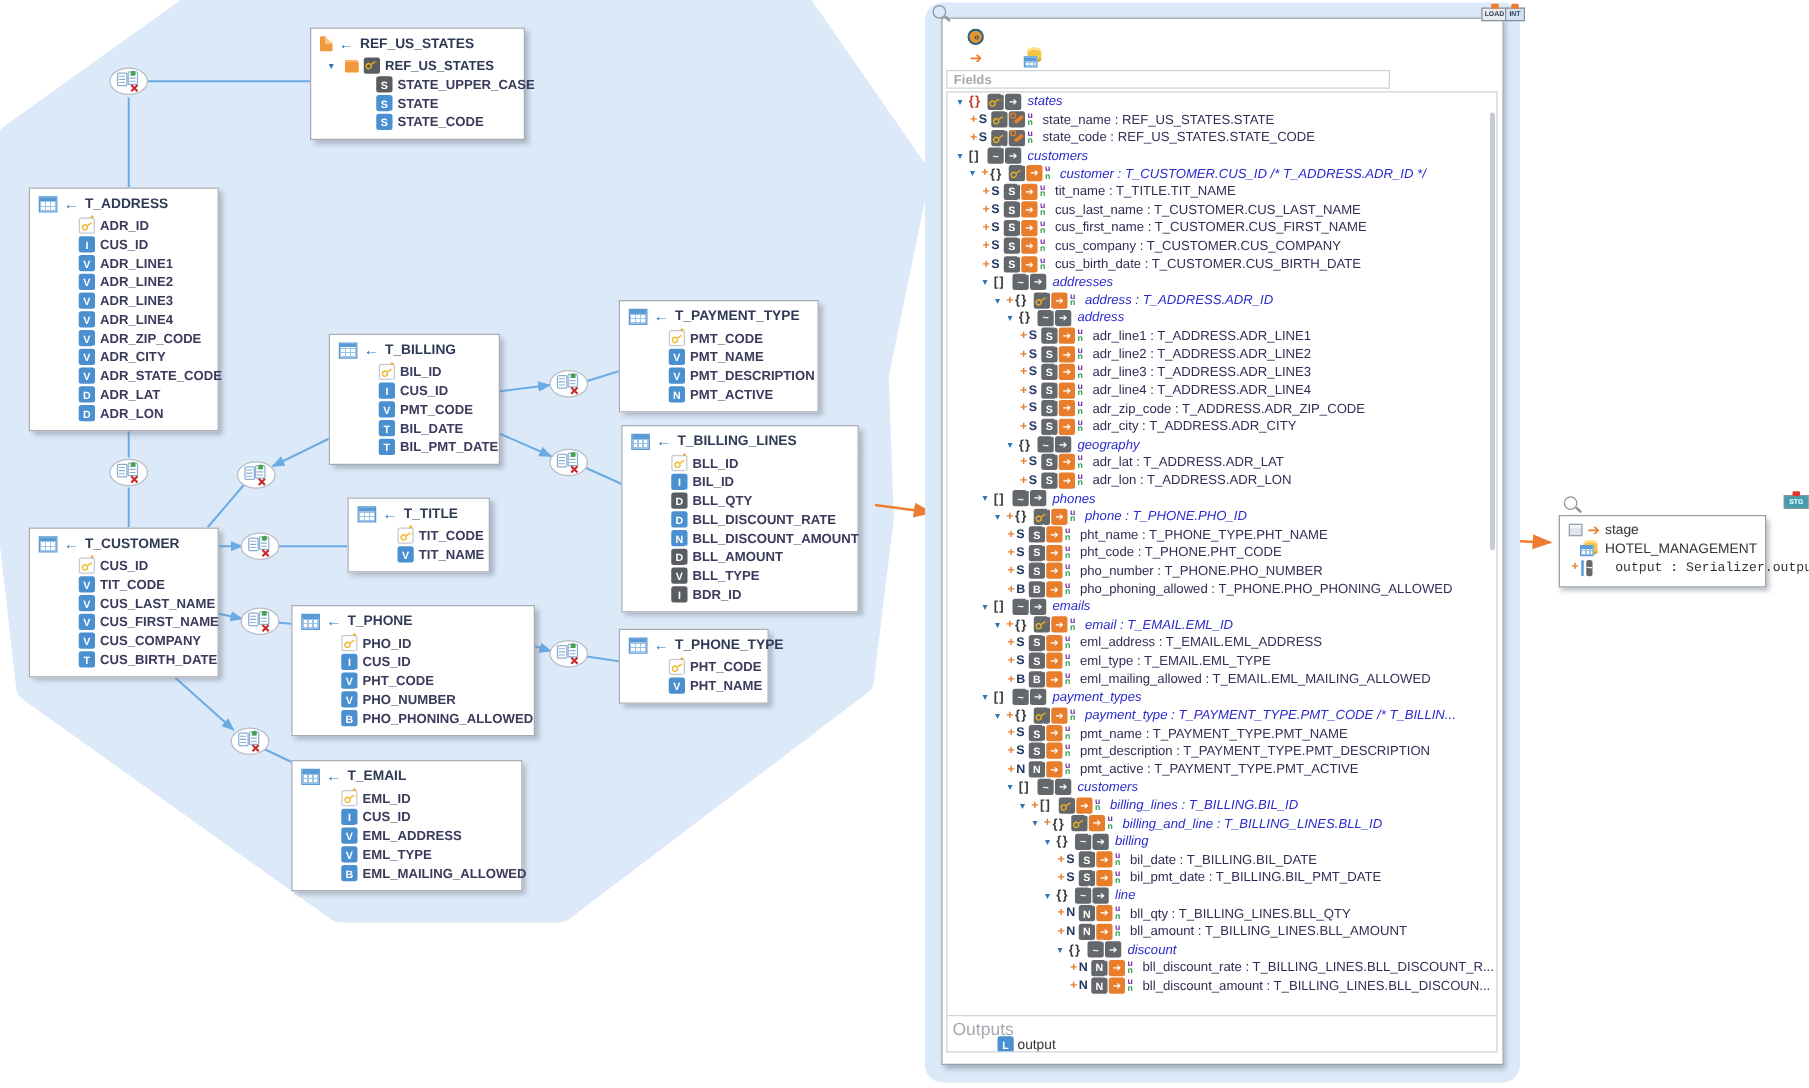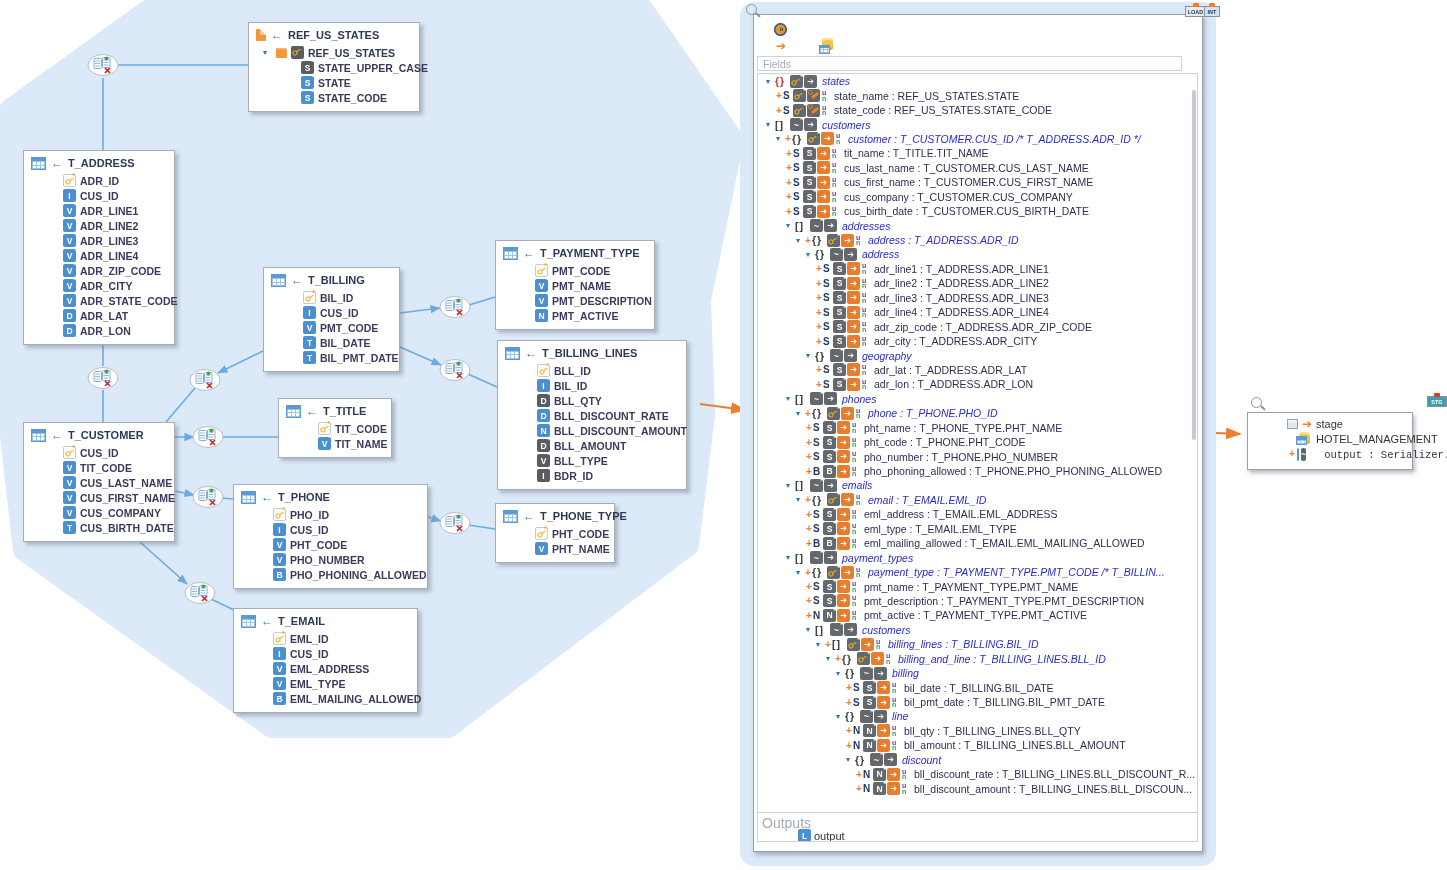--- a/index.html
+++ b/index.html
@@ -77,23 +77,23 @@
   .oarr{color:#ed7d31;font-weight:700;font-size:12px;line-height:10px;}
   .oarr::before{content:"\2794";}
   .ic-dbg{position:relative;width:16px;height:13px;flex:0 0 16px;}
   .ic-dbg .db{position:absolute;left:3px;top:0;width:11px;height:12px;background:#f4c445;
     border-radius:5px/2.5px;box-shadow:inset 0 2px 0 #ffe18e, inset 0 -2px 0 #d8a62a;}
   .ic-dbg .gr{position:absolute;left:0;bottom:0;width:11px;height:9px;border:1px solid #5b9bd5;background:
     linear-gradient(#5b9bd5 0 2.5px,rgba(0,0,0,0) 2.5px),
     repeating-linear-gradient(90deg,#9dc3e6 0 1px,rgba(0,0,0,0) 1px 3.3px),
     repeating-linear-gradient(0deg,#9dc3e6 0 1px,rgba(0,0,0,0) 1px 3px);background-color:#fff;box-sizing:border-box;}
 
-  .secbar{position:absolute;left:757px;width:425px;border:1px solid #cfd3d8;background:#fff;
+  .secbar{position:absolute;left:757px;width:355px;border:1px solid #cfd3d8;background:#fff;
     color:#a6aab0;font-size:10.5px;display:flex;align-items:center;padding-left:5px;
-    box-sizing:border-box;z-index:3;}
+    box-sizing:border-box;z-index:3;font-weight:bold;}
   .f-bar{top:56px;height:15px;}
   .inputbox{position:absolute;left:757px;top:73px;width:441px;height:769px;border:1px solid #cfd3d8;
     background:#fff;box-sizing:border-box;z-index:3;overflow:hidden;}
   .in-label{color:#a6aab0;font-size:10.5px;padding:3px 0 1px 5px;}
   .out-divider{position:absolute;left:0;right:0;top:738px;border-top:1px solid #cfd3d8;}
   .out-label{position:absolute;left:4px;top:741px;color:#a6aab0;font-size:14px;}
   .out-row{position:absolute;left:26px;top:755px;display:flex;align-items:center;gap:3px;
     font-size:11px;color:#333;}
   .scrollthumb{position:absolute;right:1px;top:16px;width:4px;height:350px;background:#c6cbd2;border-radius:2px;}
 
@@ -141,21 +141,21 @@
   .ic-arr-o::before,.ic-arr-g::before{content:"\2794";font-size:8px;}
   .mini{display:none;flex-direction:column;width:8px;line-height:5.5px;margin-left:1px;}
   .k-keyed .mini,.k-leaf .mini,.k-leafkey .mini{display:flex;}
   .mini .mt{color:#7030a0;font-size:7px;font-weight:700;}
   .mini .mb{color:#2e9e4f;font-size:7px;font-weight:700;}
   .lab{margin-left:4px;color:#2e2e55;}
   .k-root .lab,.k-group .lab,.k-keyed .lab{color:#2a2acc;font-style:italic;}
 
   
   .stagebox{position:absolute;left:1247px;top:412px;width:166px;height:58px;background:#fff;
-    border:1px solid #9aa0a8;box-shadow:2px 3px 4px rgba(110,120,135,.5);z-index:2;box-sizing:border-box;padding-left:32px;}
+    border:1px solid #9aa0a8;box-shadow:2px 3px 4px rgba(110,120,135,.5);z-index:2;box-sizing:border-box;}
   .stg-row{display:flex;align-items:center;gap:4px;white-space:nowrap;font-size:11px;color:#333;}
   .stg-r1{padding:5px 0 0 7px;}
   .stg-r2{padding:2px 0 0 16px;}
   .stg-r3{padding:3px 0 0 9px;font-size:10.5px;gap:2px;font-family:Liberation Mono, monospace;}
   .ic-cube{width:11px;height:10px;background:#dfe5ea;border:1px solid #98a2ab;
     box-shadow:inset 0 2.5px 0 #f2f5f8;box-sizing:border-box;}
   .plus2{color:#e87e2b;font-weight:700;font-size:10px;}
   .plus2::before{content:"+";}
   .sq{width:13px;height:13px;border-radius:2px;display:flex;align-items:center;justify-content:center;
     font-size:8.5px;font-weight:700;color:#fff;box-sizing:border-box;position:relative;}

